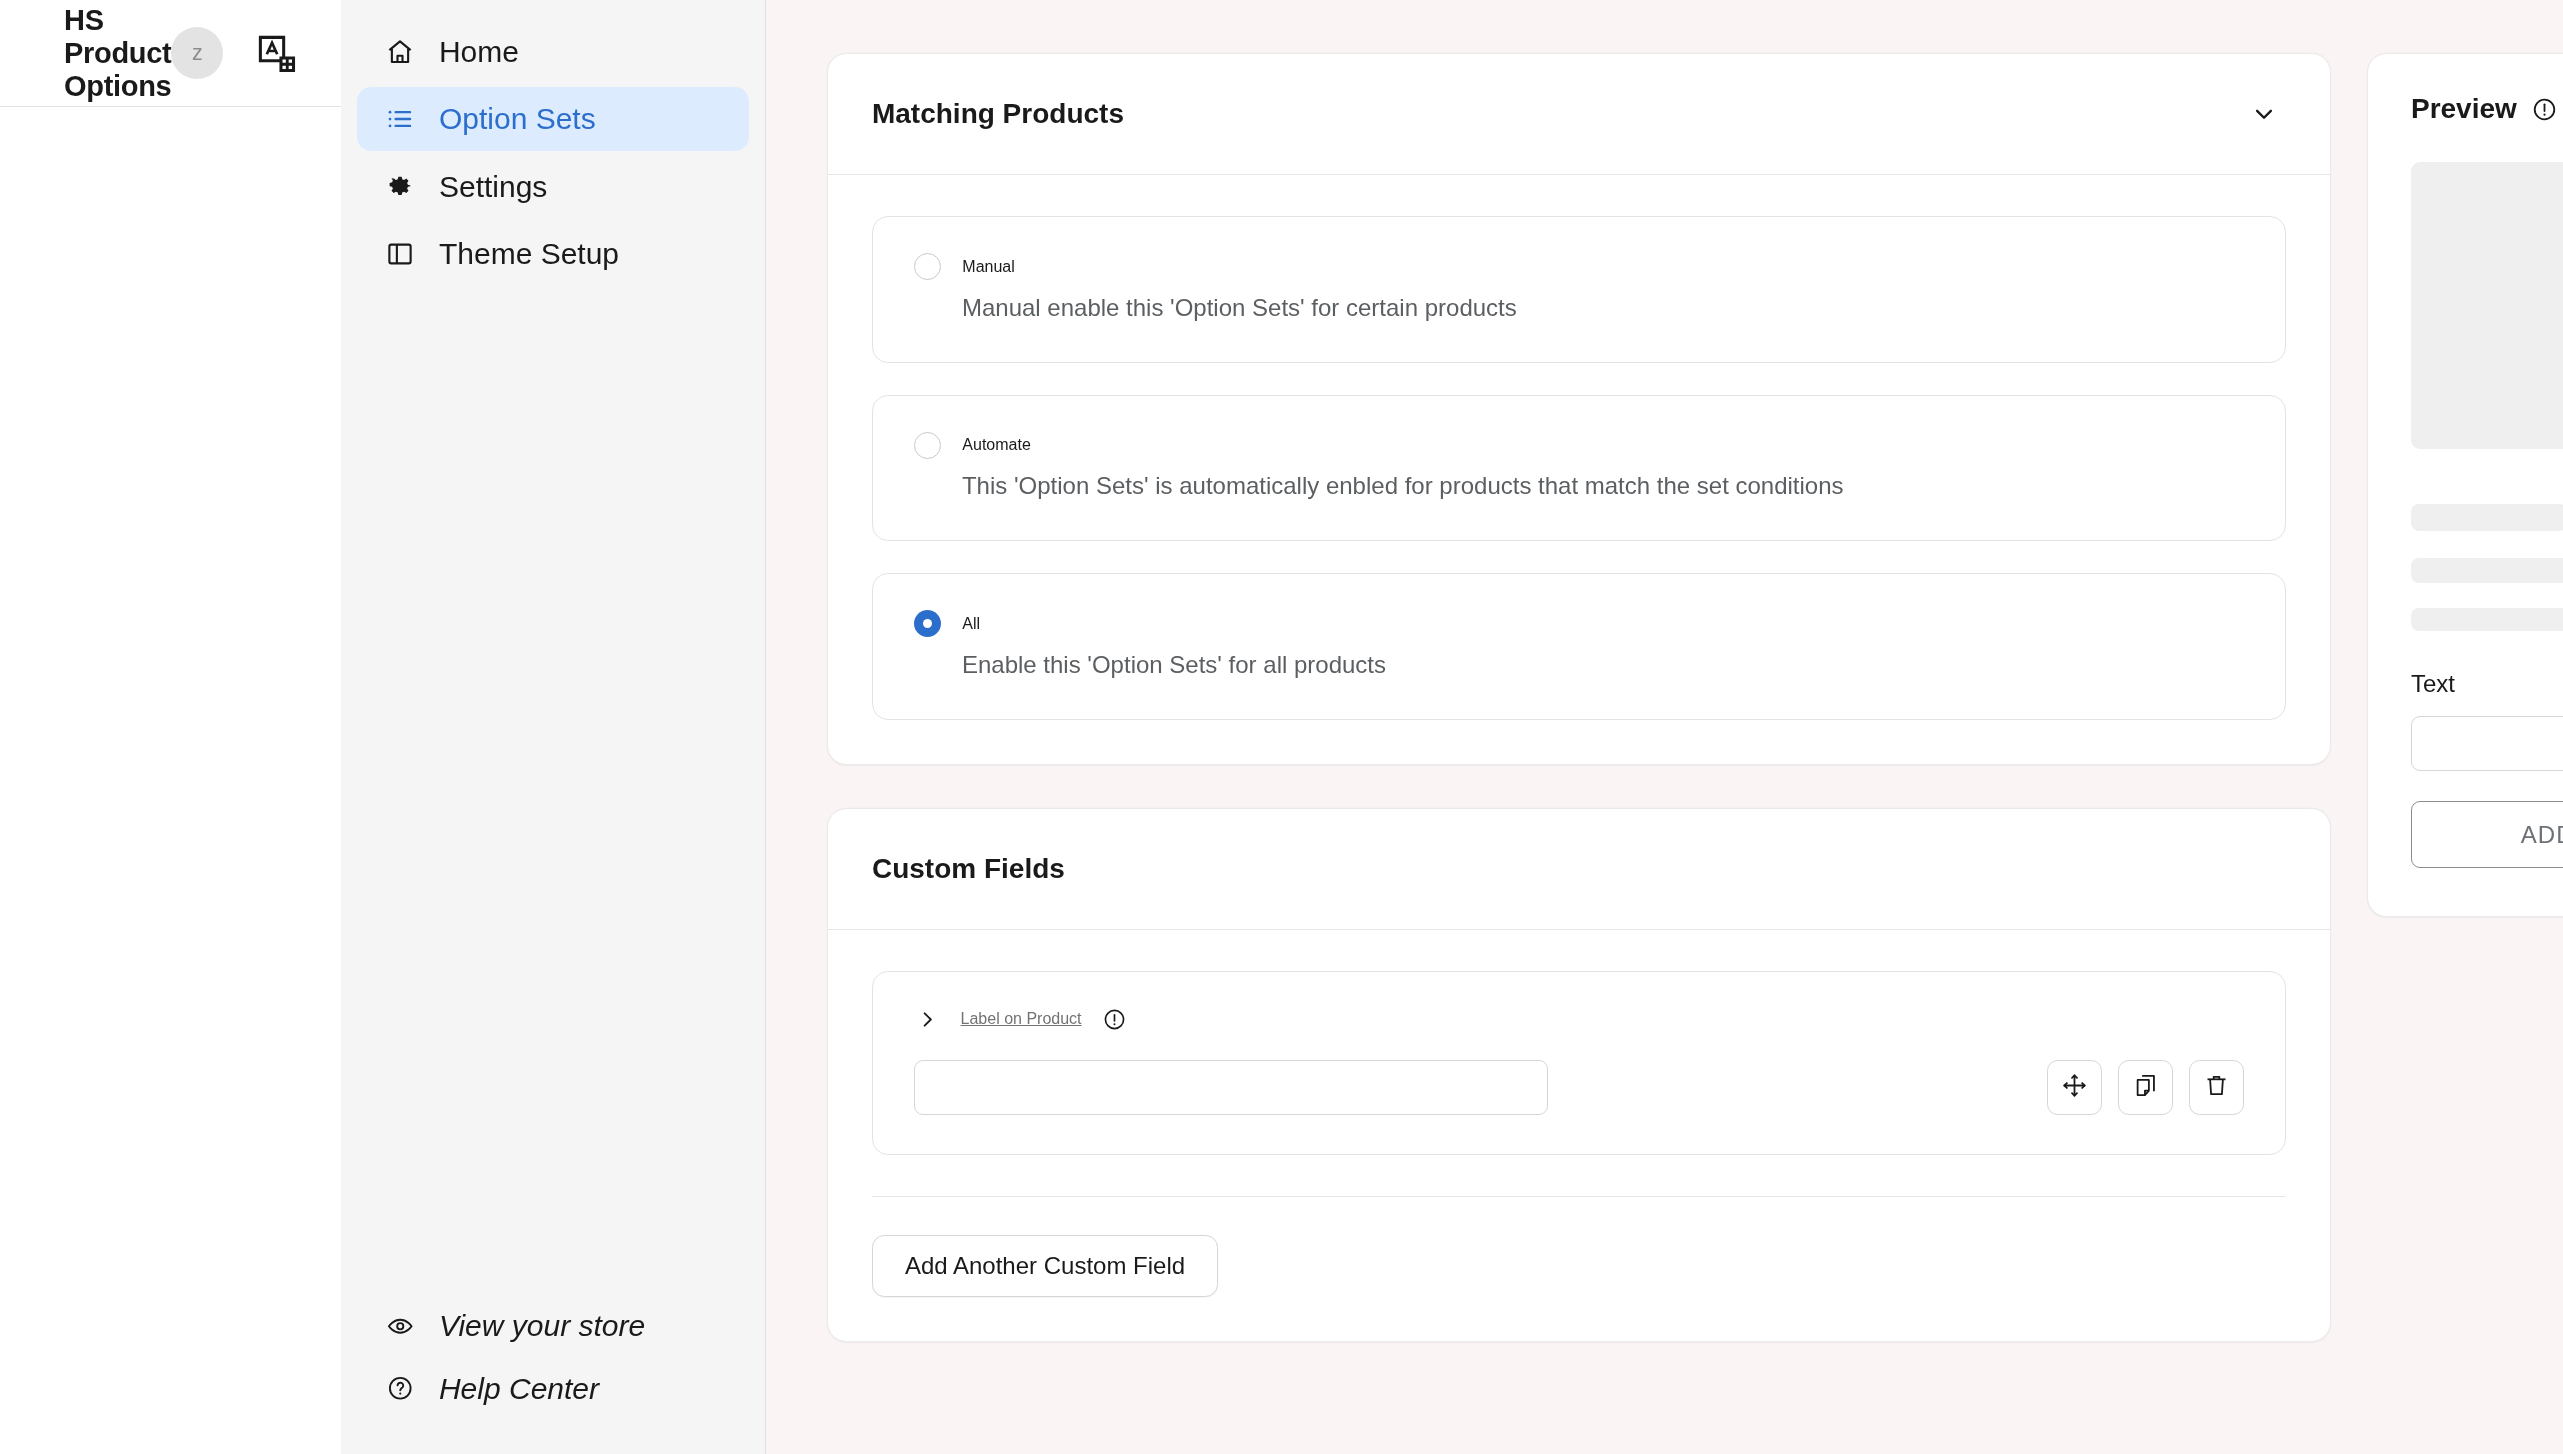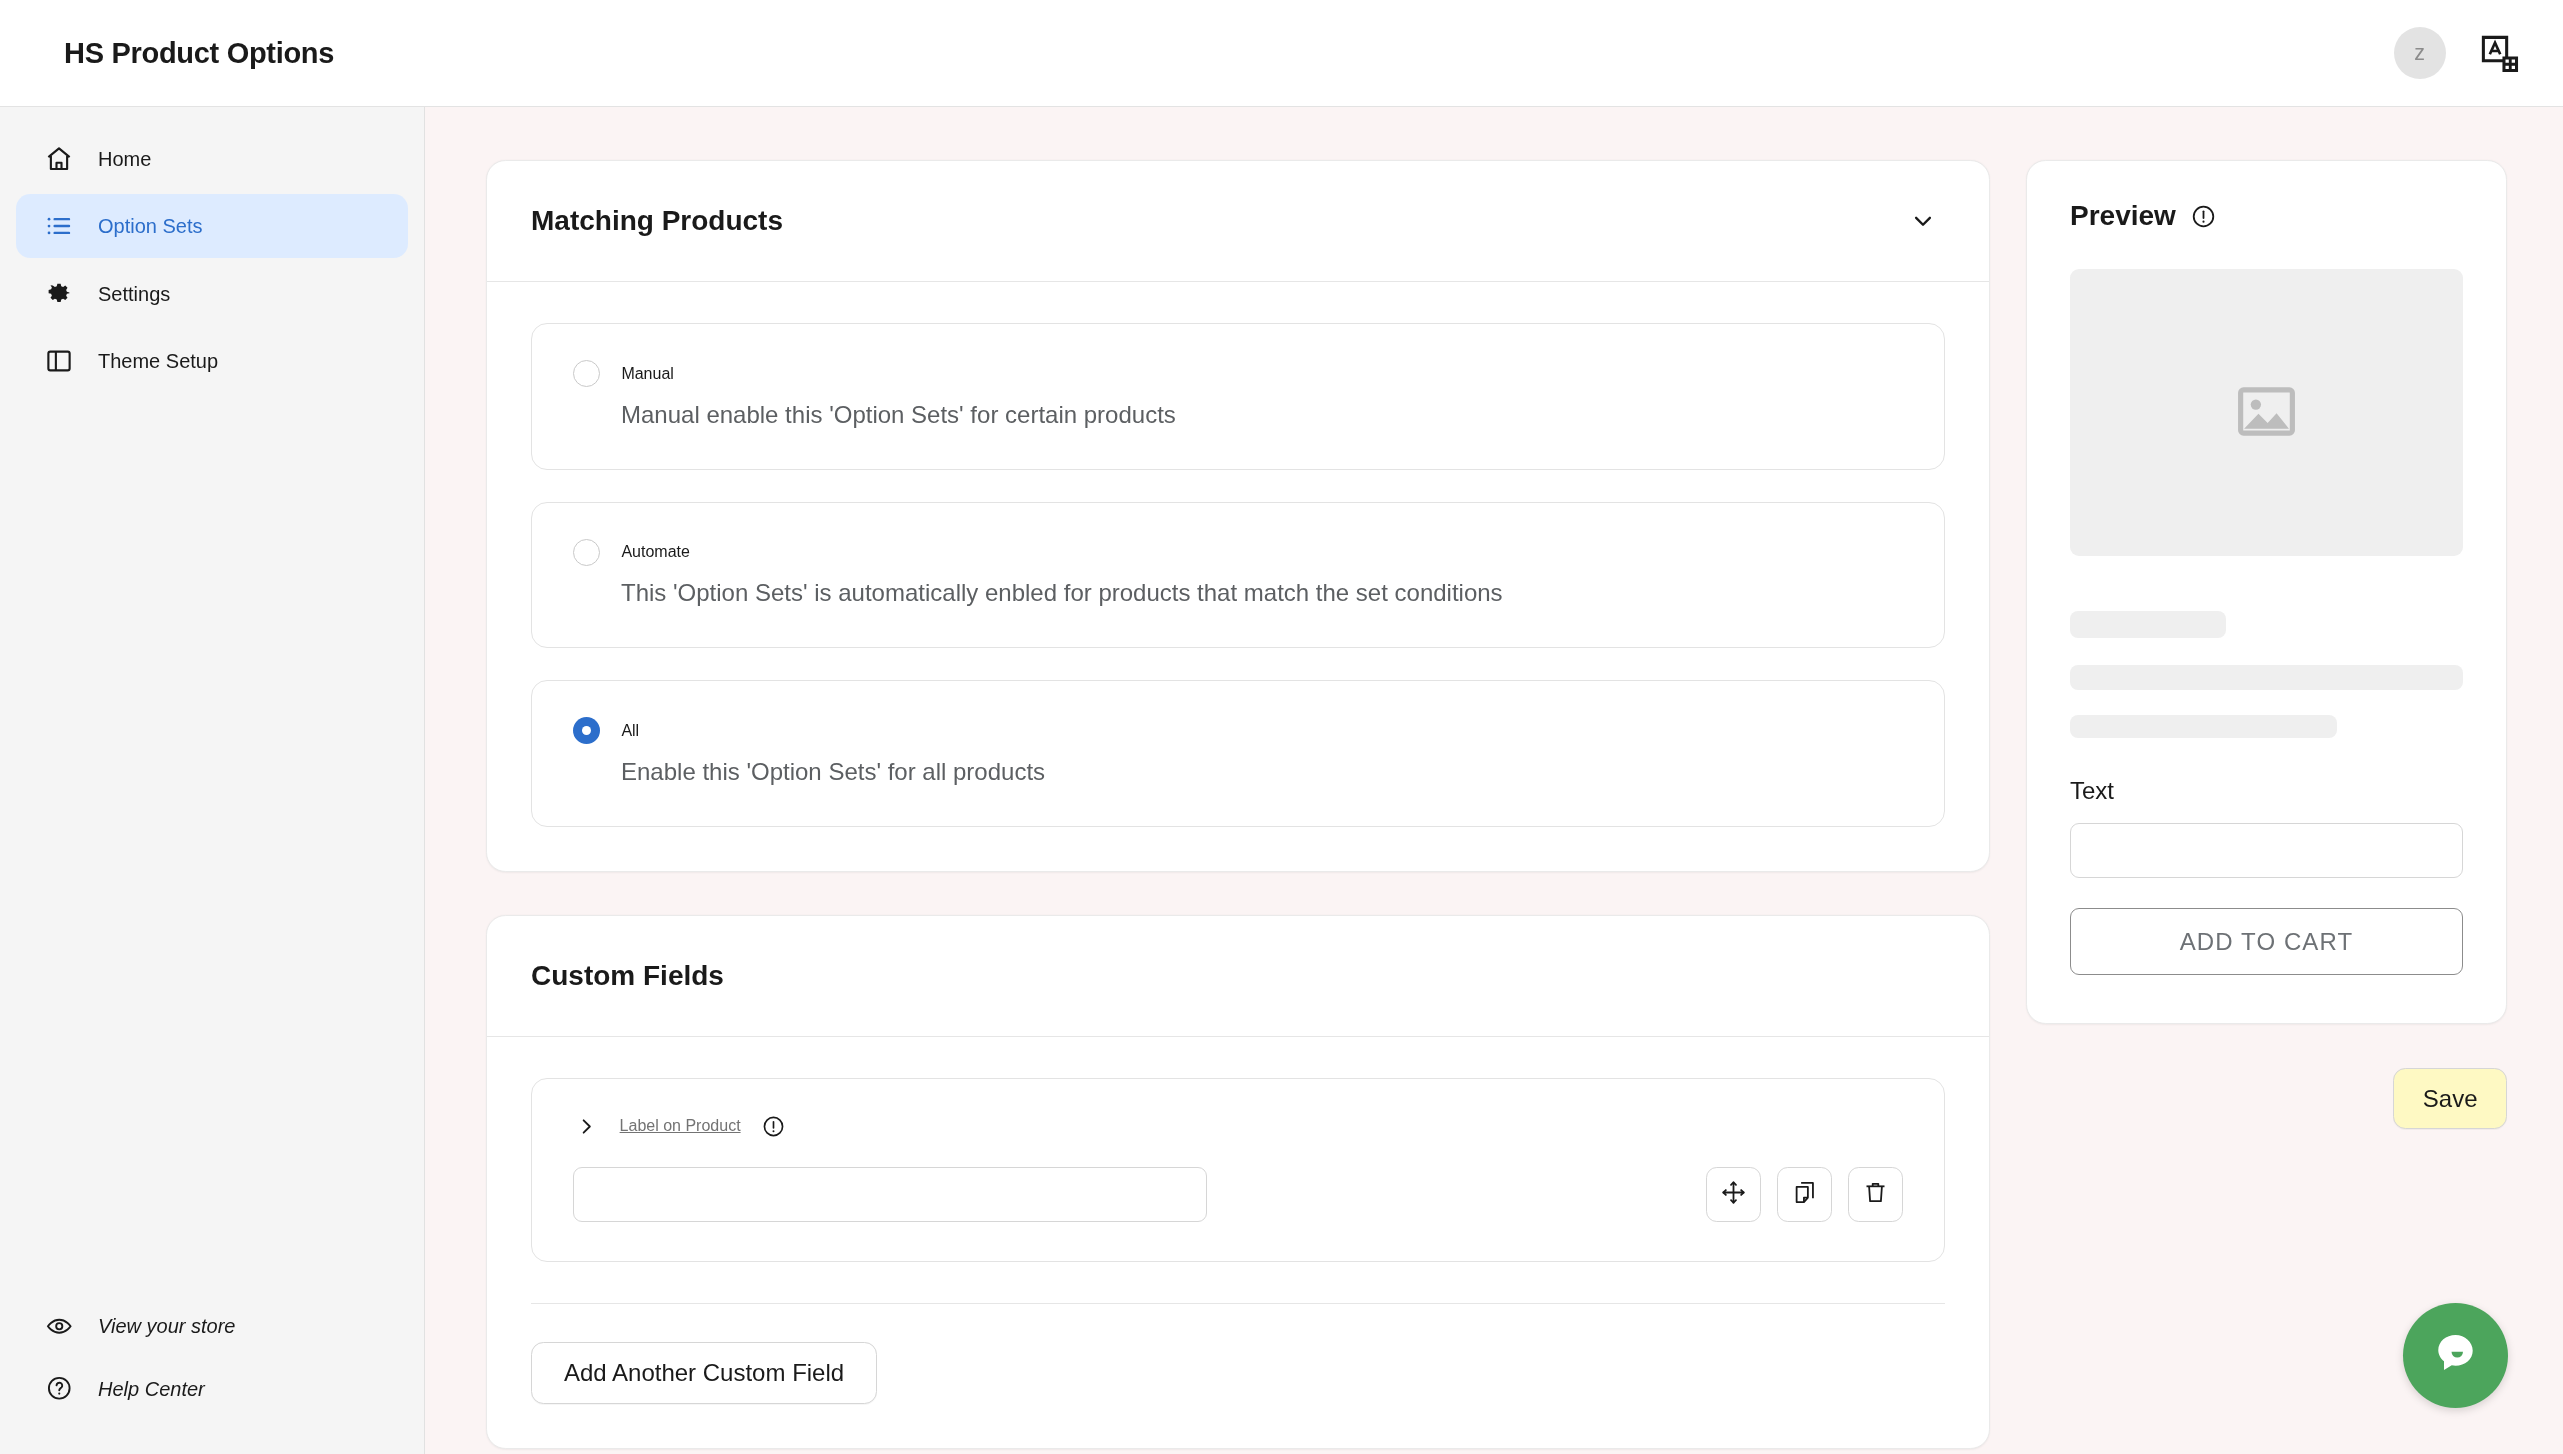--- a/index.html
+++ b/index.html
@@ -2,21 +2,21 @@
 <html style="font-size:14.2px"><head>
 <meta charset="utf-8">
 <style>
   * { box-sizing: border-box; margin: 0; padding: 0; }
   html, body {
     width: 2563px; height: 1454px;
     font-family: "Liberation Sans", sans-serif;
     background: #ffffff;
     overflow: hidden;
   }
-  .app { width: 2563px; height: 1454px; display: flex; flex-direction: column; background:#fff; }
+  .app { width: 2563px; height: 1454px; display: flex; background:#fff; }
 
   
   .topbar {
     height: 107px; flex: 0 0 107px;
     background: #ffffff;
     border-bottom: 0.9px solid #E3E3E3;
     display: flex; align-items: center;
     padding: 0 39px 0 64px;
   }
   .app-title { font-size: 29px; font-weight: bold; color: #1A1A1A; letter-spacing: -0.3px; }
@@ -38,21 +38,21 @@
     background: #F5F5F5;
     border-right: 0.9px solid #E1E1E1;
     display: flex; flex-direction: column;
     padding: 19.6px 0 36px 0;
   }
   .nav-list { display: flex; flex-direction: column; gap: 3.6px; padding: 0 16px; }
   .nav-item {
     display: flex; align-items: center; gap: 23px;
     height: 64px; padding: 0 27px;
     border-radius: 14.2px;
-    font-size: 20px; color: #1A1A1A;
+    font-size: 30px; color: #1A1A1A;
   }
   .nav-item.active { background: #DDEBFF; color: #2C6ECB; }
   .nav-item.active .nav-label { color: #2C6ECB; }
   .nav-icon { width: 32px; height: 32px; display: flex; align-items: center; justify-content: center; flex: 0 0 32px; }
   .nav-label { line-height: 1; }
   .sidebar-bottom { margin-top: auto; display: flex; flex-direction: column; gap: 3.6px; padding: 0 16px; }
   .sidebar-bottom .nav-item { height: 59px; font-style: italic; }
 
   
   .main {

